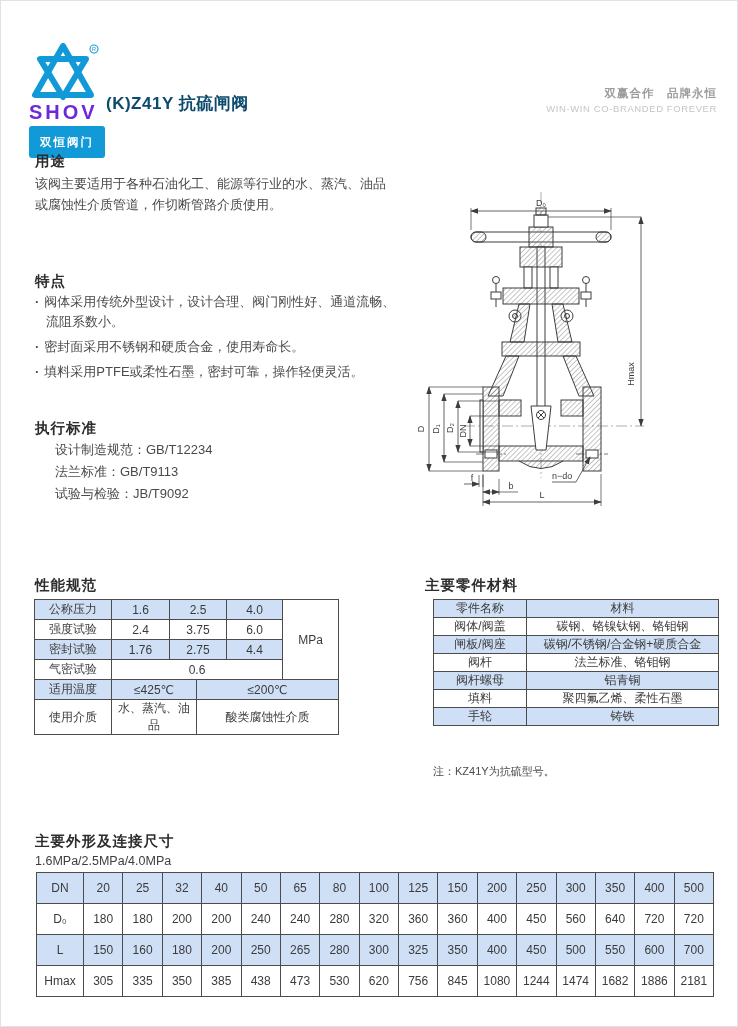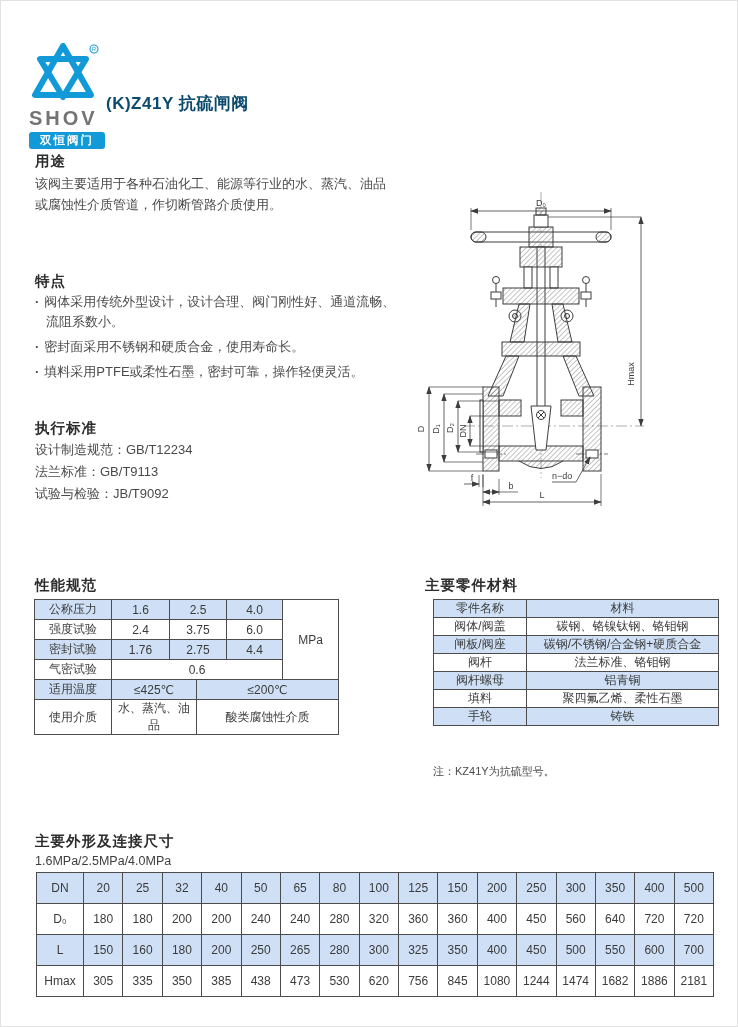--- a/index.html
+++ b/index.html
@@ -5,23 +5,23 @@
   * { margin:0; padding:0; box-sizing:border-box; }
   html,body { background:#f2f2f2; }
   body { font-family:"Liberation Sans","DejaVu Sans",sans-serif; color:#3f3f3f; }
   .page {
     position:relative; width:738px; height:1027px; margin:0 auto;
     background:#ffffff; border:1px solid #e2e2e2; overflow:hidden;
   }
   
   .logo-wrap { position:absolute; left:28px; top:42px; width:80px; }
   .logo-emblem { display:block; margin-left:2px; }
-  .logo-shov { font-size:20px; font-weight:bold; letter-spacing:3px; color:#737373; margin-top:6px; }
+  .logo-shov { font-size:20px; font-weight:bold; letter-spacing:3px; color:#6d28d9; margin-top:0; }
   .logo-badge {
-    margin-top:2px; width:76px; height:17px; background:#1199d8; border-radius:3px;
+    margin-top:2px; width:76px; height:32px; background:#1199d8; border-radius:3px;
     color:#ffffff; font-size:11.5px; font-weight:bold; letter-spacing:2px;
     display:flex; align-items:center; justify-content:center;
   }
   .doc-title { position:absolute; left:105px; top:91px; font-size:17px; font-weight:bold; color:#0c4a6e; letter-spacing:.5px; }
   .slogan { position:absolute; right:20px; top:85px; text-align:right; }
   .slogan-cn { font-size:11.5px; font-weight:bold; color:#9c9c9c; letter-spacing:1px; }
   .slogan-en { font-size:9.5px; color:#c6c6c6; letter-spacing:.6px; margin-top:2px; }
   
   .sec-h { position:absolute; left:34px; font-size:14.5px; font-weight:bold; color:#2d2d2d; letter-spacing:1px; }
   .body-text { position:absolute; left:34px; font-size:13px; color:#4a4a4a; line-height:21px; }
@@ -57,36 +57,40 @@
       <path d="M9 16 L55 16 L32 54 Z" fill="none" stroke="#1199d8" stroke-width="6" stroke-linejoin="round"></path>
       <circle cx="63" cy="6" r="4" fill="none" stroke="#1199d8" stroke-width="1.1"></circle>
       <text x="63" y="8.3" text-anchor="middle" style="font-size:5.5px; fill:#1199d8;">R</text>
     </svg>
     <div class="logo-shov">SHOV</div>
     <div class="logo-badge">双恒阀门</div>
   </div>
 
   <h1 class="doc-title">(K)Z41Y 抗硫闸阀</h1>
 
+  <div class="slogan">
+    <div class="slogan-cn">双赢合作　品牌永恒</div>
+    <div class="slogan-en">WIN-WIN CO-BRANDED FOREVER</div>
+  </div>
 
   <h2 class="sec-h" style="top:151px;">用途</h2>
   <div class="body-text" style="top:172px;">
     <div>该阀主要适用于各种石油化工、能源等行业的水、蒸汽、油品</div>
     <div>或腐蚀性介质管道，作切断管路介质使用。</div>
   </div>
 
   <h2 class="sec-h" style="top:271px;">特点</h2>
   <ul class="feat-list body-text" style="top:291px; line-height:20px;">
     <li>阀体采用传统外型设计，设计合理、阀门刚性好、通道流畅、流阻系数小。</li>
     <li>密封面采用不锈钢和硬质合金，使用寿命长。</li>
     <li>填料采用PTFE或柔性石墨，密封可靠，操作轻便灵活。</li>
   </ul>
 
   <h2 class="sec-h" style="top:418px;">执行标准</h2>
-  <div class="body-text" style="top:438px;">
+  <div class="body-text" style="top:438px;margin-left:20px;">
     <div class="std-line">设计制造规范：GB/T12234</div>
     <div class="std-line">法兰标准：GB/T9113</div>
     <div class="std-line">试验与检验：JB/T9092</div>
   </div>
 
   <figure class="valve-fig">
     <svg width="250" height="330" viewBox="0 0 250 330">
       <defs>
         <pattern id="h1" width="3.6" height="3.6" patternTransform="rotate(45)" patternUnits="userSpaceOnUse">
           <line x1="0" y1="0" x2="0" y2="3.6" stroke="#6b6b6b" stroke-width="0.8"></line>

